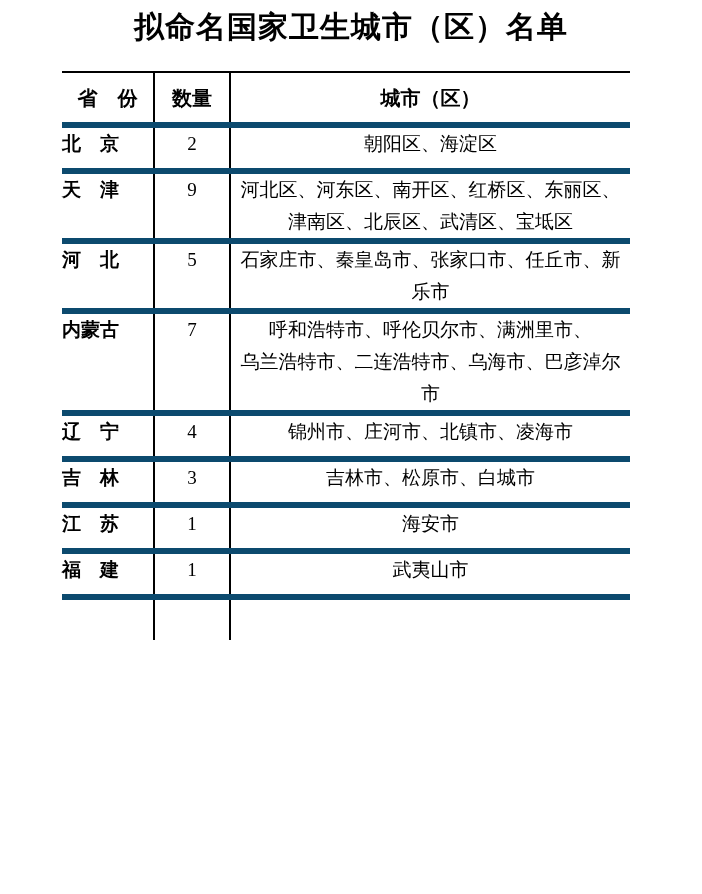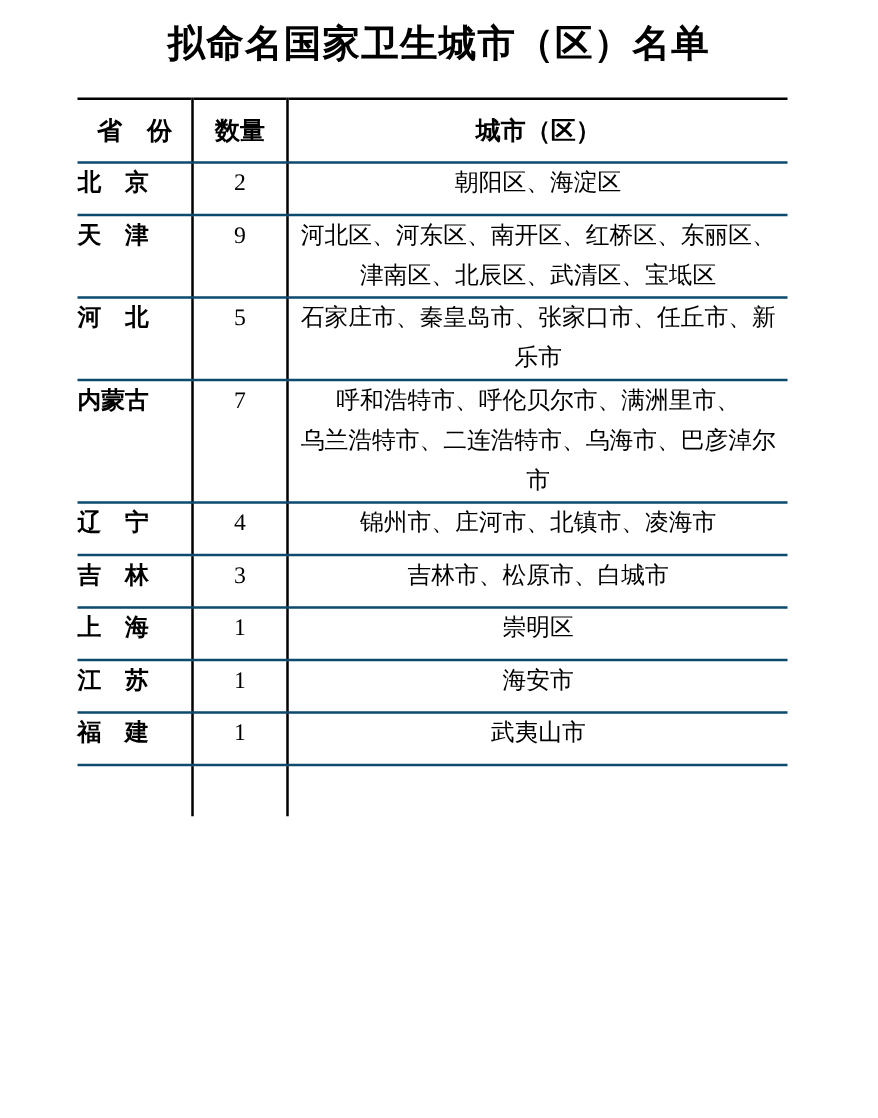--- a/index.html
+++ b/index.html
@@ -7,40 +7,41 @@
     padding: 0;
     background: #ffffff;
     width: 702px;
     height: 894px;
     overflow: hidden;
     font-family: "Liberation Serif", "DejaVu Serif", serif;
     color: #000000;
   }
   .doc-title {
     margin: 0;
-    padding-top: 16px;
+    padding-top: 9px;
     text-align: center;
     font-size: 30px;
     line-height: 40px;
     font-weight: bold;
     letter-spacing: 1px;
+    font-family: Liberation Mono, monospace;
   }
   table.roster {
     border-collapse: collapse;
     table-layout: fixed;
     width: 568px;
     margin: 22px 0 0 62px;
     border-top: 2px solid #000000;
   }
   table.roster col.c-province { width: 92px; }
   table.roster col.c-count    { width: 76px; }
   table.roster col.c-cities   { width: 400px; }
 
   table.roster th, table.roster td {
-    border-bottom: 2px solid #0c4a6e;
+    border-bottom: 6px solid #0c4a6e;
     vertical-align: top;
     padding: 0;
     font-size: 19px;
     line-height: 32px;
   }
   table.roster th:nth-child(1), table.roster td:nth-child(1),
   table.roster th:nth-child(2), table.roster td:nth-child(2) {
     border-right: 2px solid #000000;
   }
   table.roster th {
@@ -127,25 +128,20 @@
     <td class="cell-cities">锦州市、庄河市、北镇市、凌海市</td>
   </tr>
 
   <tr>
     <td class="cell-province">吉　林</td>
     <td class="cell-count">3</td>
     <td class="cell-cities">吉林市、松原市、白城市</td>
   </tr>
 
 
-  <tr>
-    <td class="cell-province">上　海</td>
-    <td class="cell-count">1</td>
-    <td class="cell-cities">崇明区</td>
-  </tr>
 
   <tr>
     <td class="cell-province">江　苏</td>
     <td class="cell-count">1</td>
     <td class="cell-cities">海安市</td>
   </tr>
 
 
 
   <tr>

